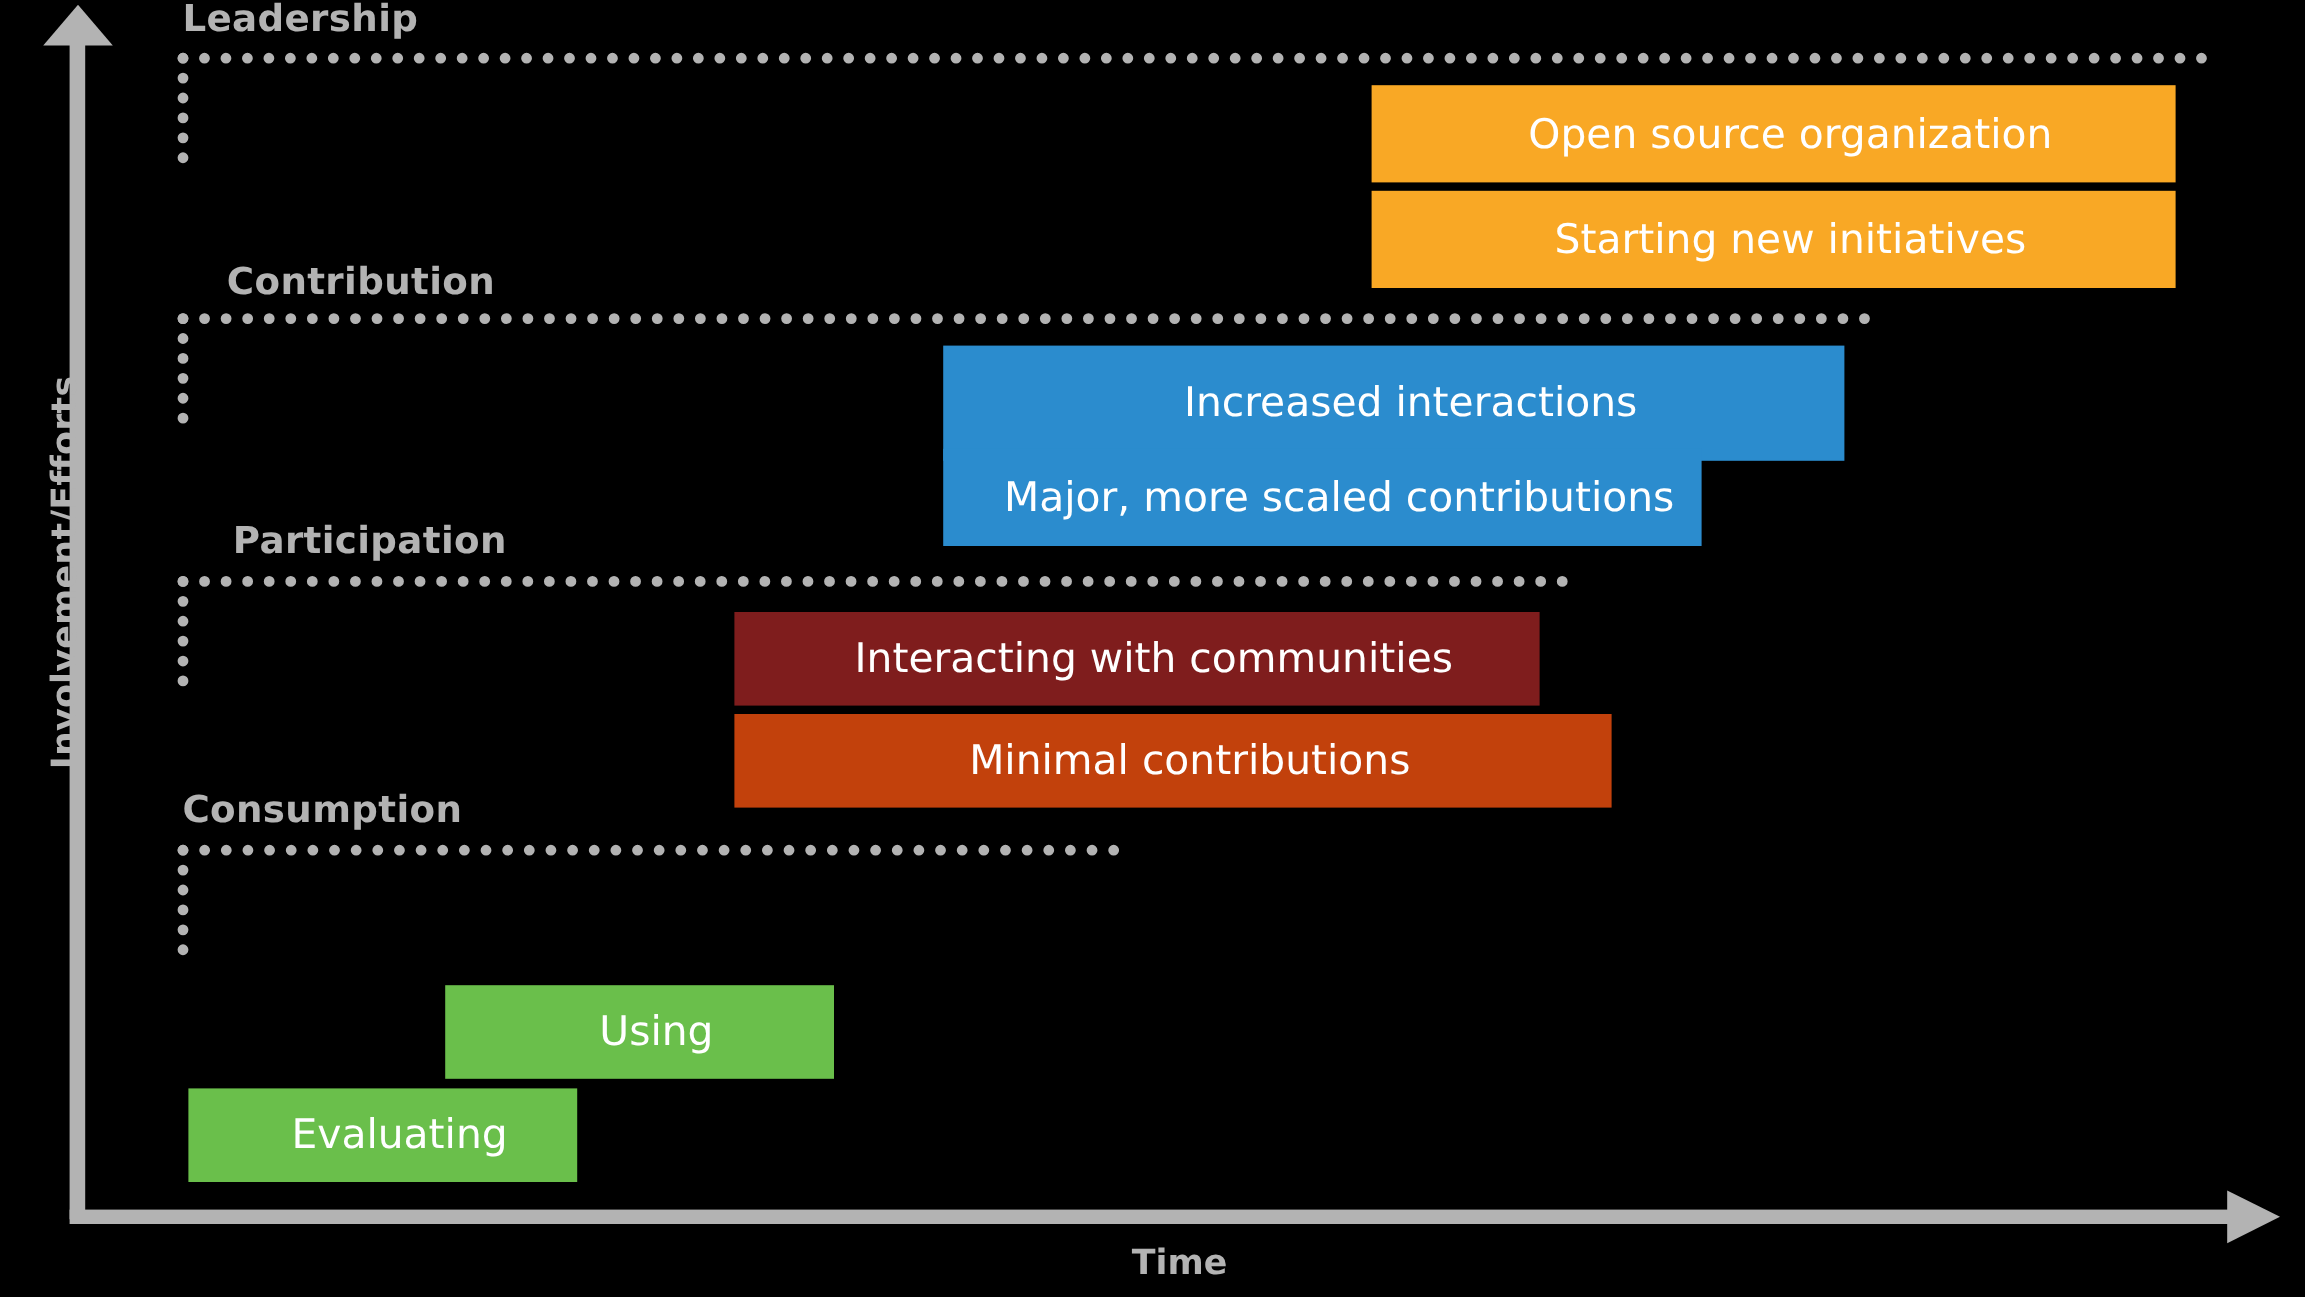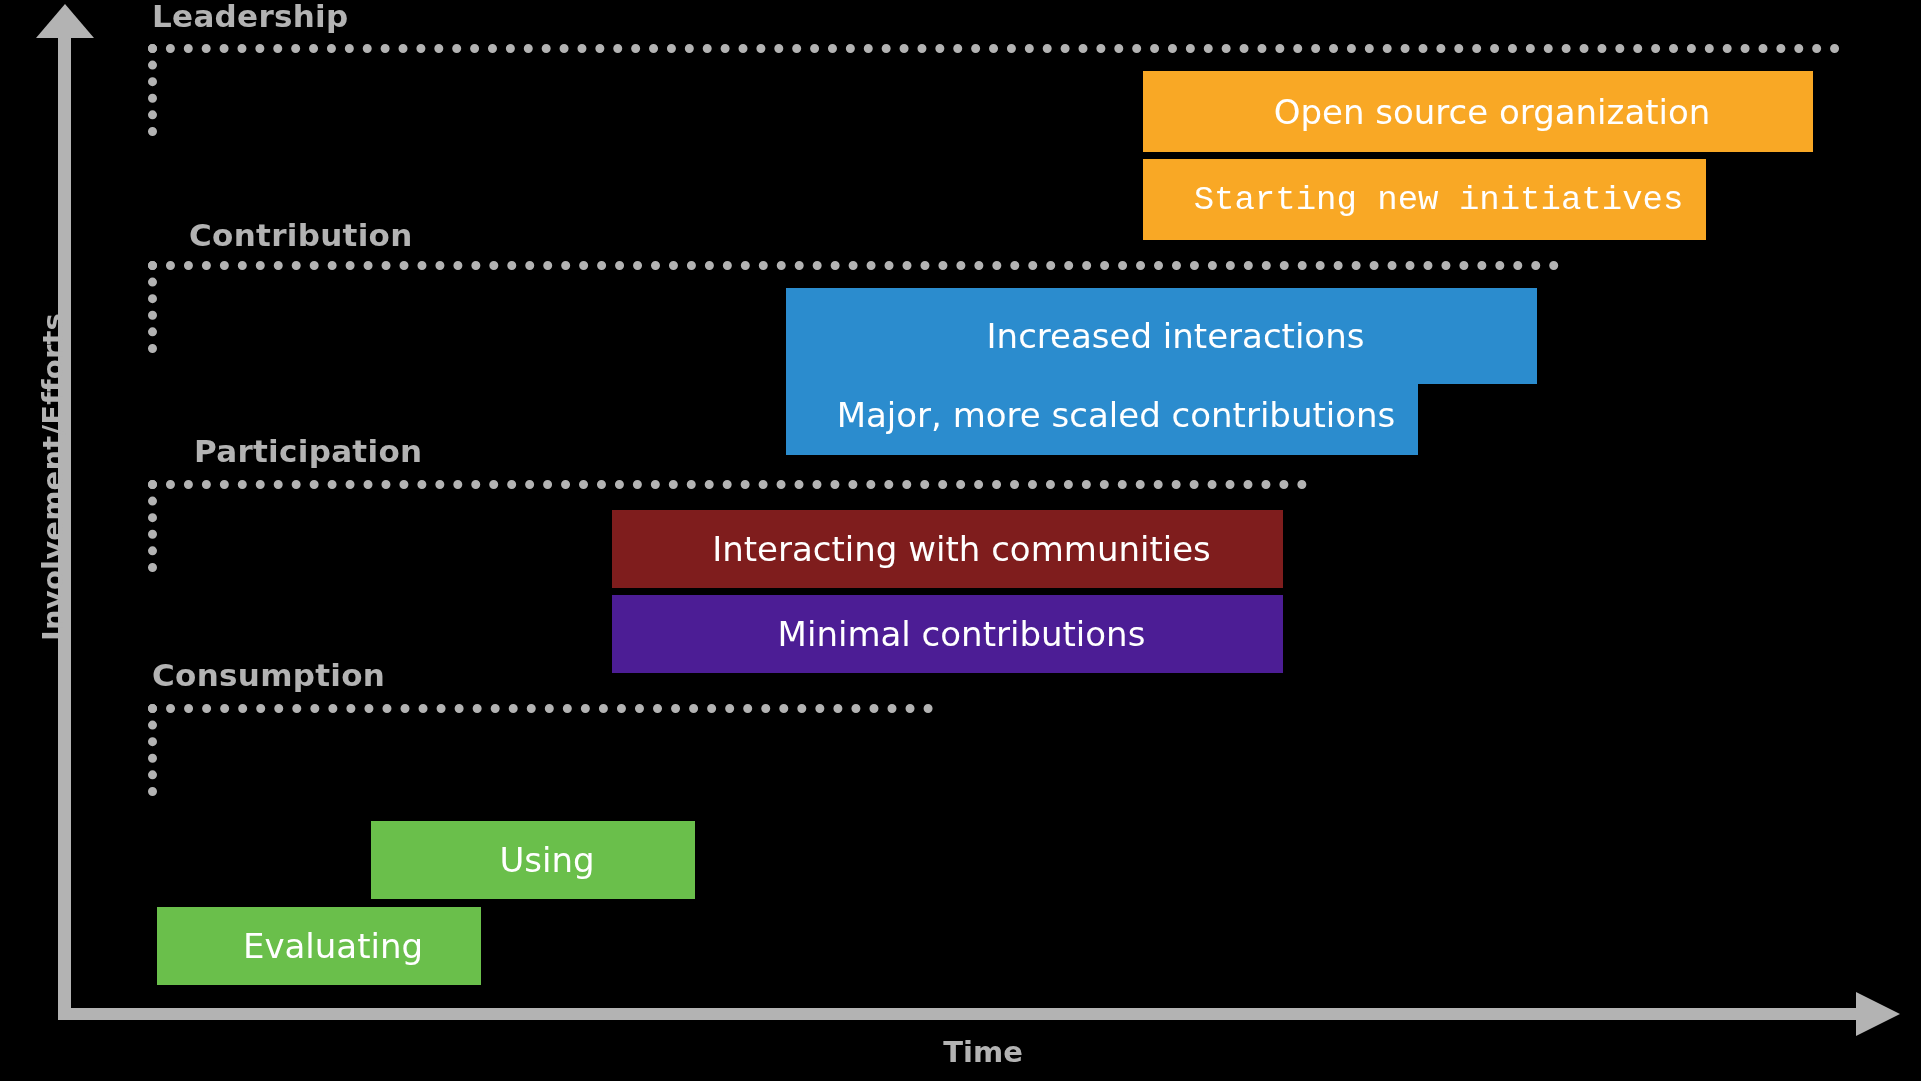--- a/index.html
+++ b/index.html
@@ -121,41 +121,41 @@
 
   <div class="axis-label-y">Involvement/Efforts</div>
   <div class="axis-label-x">Time</div>
 
   <div class="stage-label" style="left:152px; top:-2px;">Leadership</div>
   <div class="stage-box" style="left:148px; top:44px; width:1692px; height:92px;"></div>
 
   <div class="bar" style="left:1143px; top:71px; width:670px; height:81px; background:#F9A825;">
     <span>Open source organization</span>
   </div>
-  <div class="bar" style="left:1143px; top:159px; width:563px; height:81px; background:#F9A825;font-family:Liberation Mono, monospace;">
+  <div class="bar" style="left:1143px; top:159px; width:670px; height:81px; background:#F9A825;">
     <span>Starting new initiatives</span>
   </div>
 
   <div class="stage-label" style="left:144px; top:217px;margin-left:45px;">Contribution</div>
   <div class="stage-box" style="left:148px; top:261px; width:1411px; height:92px;"></div>
 
   <div class="bar" style="left:786px; top:288px; width:751px; height:96px; background:#2B8CCE;">
     <span>Increased interactions</span>
   </div>
   <div class="bar" style="left:786px; top:374px; width:632px; height:81px; background:#2B8CCE;">
     <span>Major, more scaled contributions</span>
   </div>
 
   <div class="stage-label" style="left:152px; top:433px;margin-left:42px;">Participation</div>
   <div class="stage-box" style="left:148px; top:480px; width:1159px; height:92px;"></div>
 
   <div class="bar" style="left:612px; top:510px; width:671px; height:78px; background:#7f1d1d;">
     <span>Interacting with communities</span>
   </div>
-  <div class="bar" style="left:612px; top:595px; width:671px; height:78px; background:#4c1d95;">
+  <div class="bar" style="left:612px; top:595px; width:731px; height:78px; background:#c2410c;">
     <span>Minimal contributions</span>
   </div>
 
   <div class="stage-label" style="left:152px; top:657px;">Consumption</div>
   <div class="stage-box" style="left:148px; top:704px; width:785px; height:92px;"></div>
 
   <div class="bar" style="left:157px; top:907px; width:324px; height:78px; background:#6ABF4B;">
     <span>Evaluating</span>
   </div>
   <div class="bar" style="left:371px; top:821px; width:324px; height:78px; background:#6ABF4B;">

